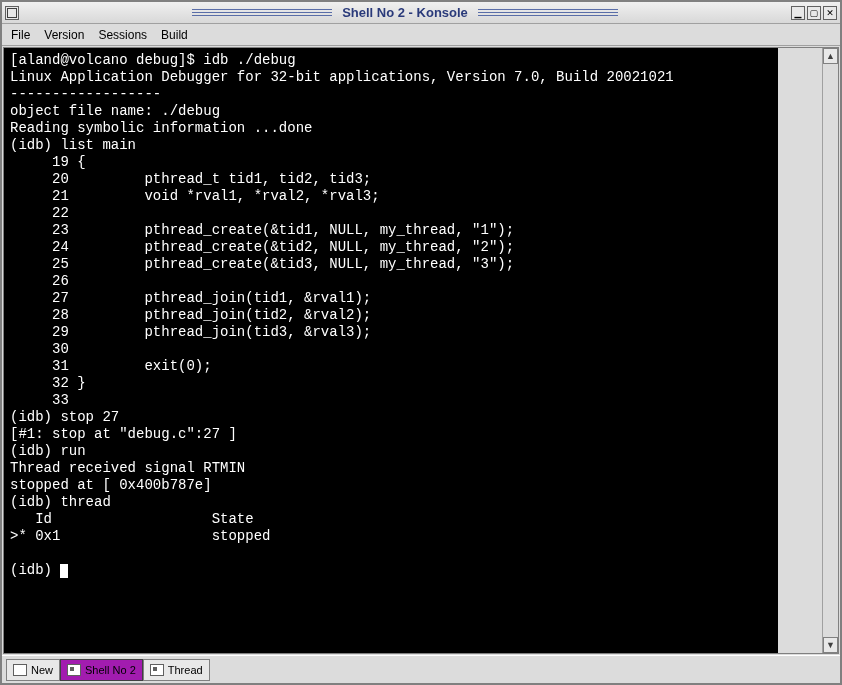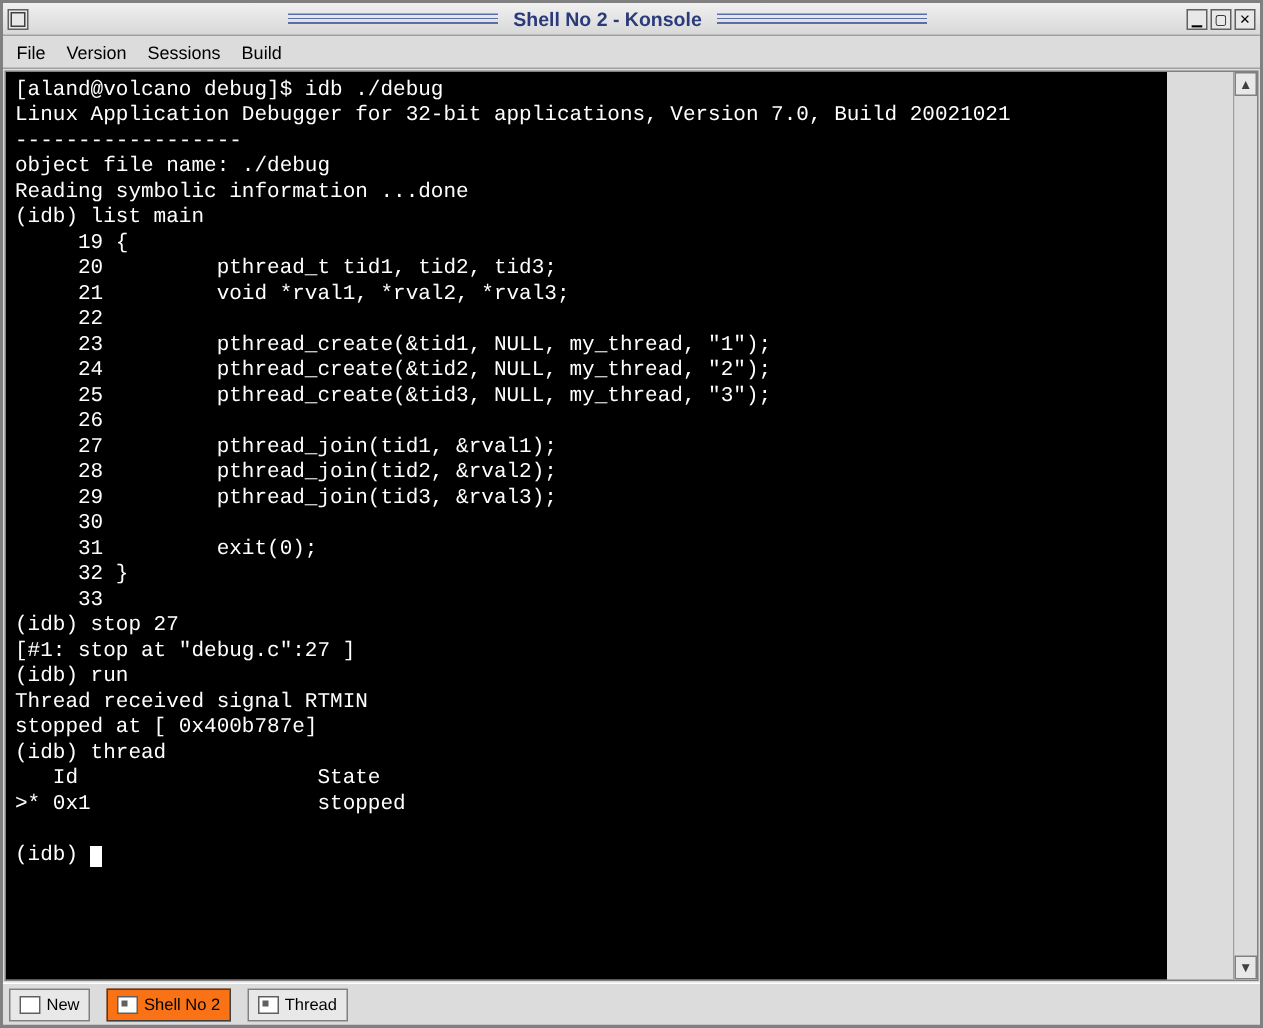--- a/index.html
+++ b/index.html
@@ -126,35 +126,35 @@
     color:#404040;
   }
   .scrolltrack { flex: 1; background: #dcdcdc; }
   .statusbar {
     height: 28px;
     background: #dcdcdc;
     border-top: 1px solid #fff;
     display: flex;
     align-items: center;
     padding: 0 4px;
-    gap: 11px;
+    gap: 0;
     font-size: 12px;
   }
   .tab-btn {
     height: 22px;
     border: 1px solid #808080;
     background: #e8e8e8;
     padding: 2px 6px;
     display: flex;
     align-items: center;
     gap: 4px;
     font-size: 11px;
   }
   .tab-btn.active {
-    background: #f97316;
+    background: #a21caf;
     border: 1px solid #404040;
   }
   .tab-icon {
     width: 14px;
     height: 12px;
     background: #fff;
     border: 1px solid #606060;
     position: relative;
   }
   .tab-icon.tiny::after{

